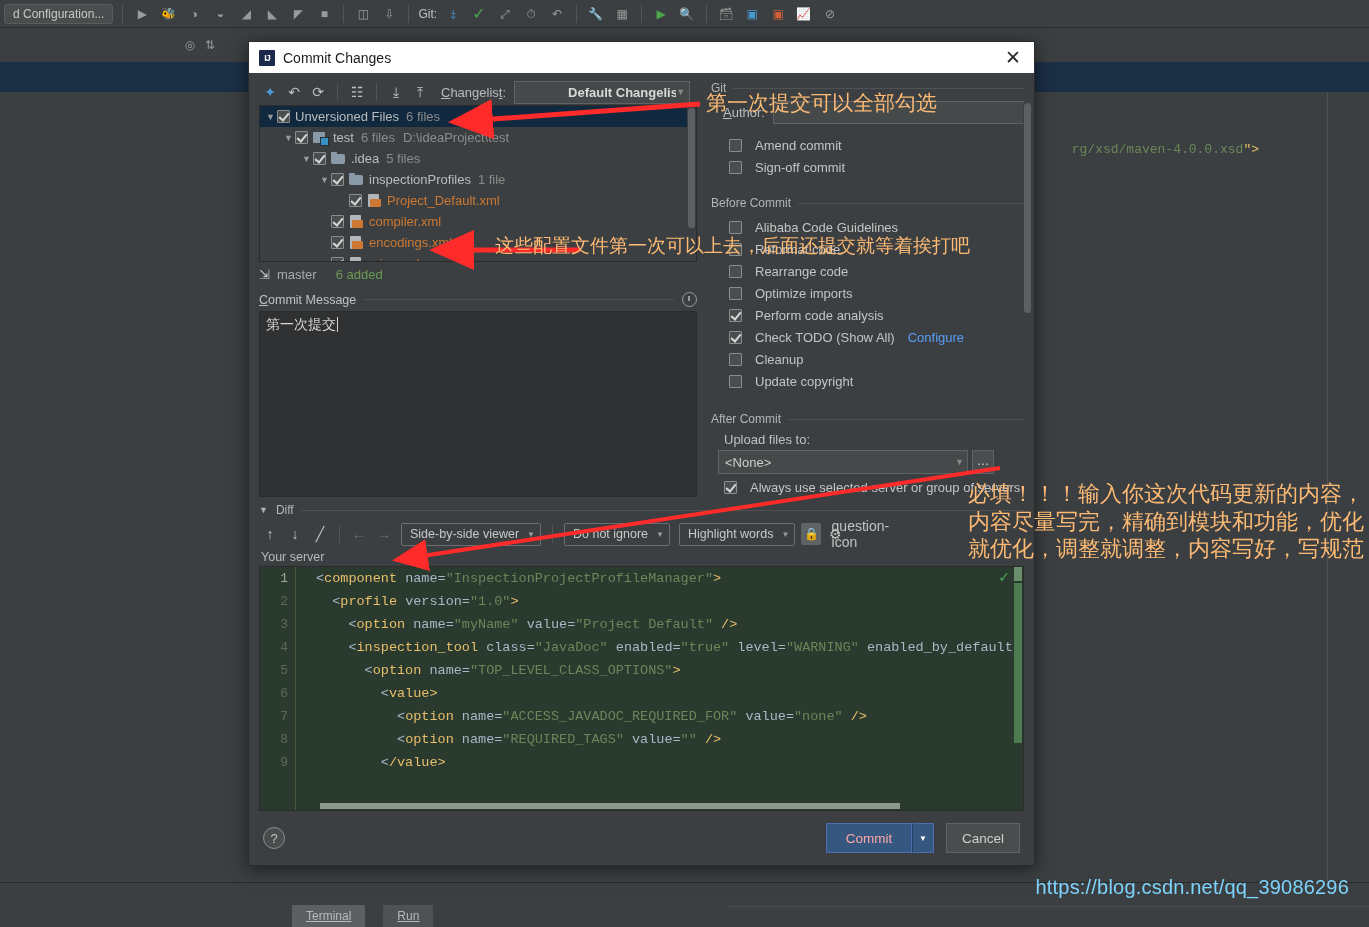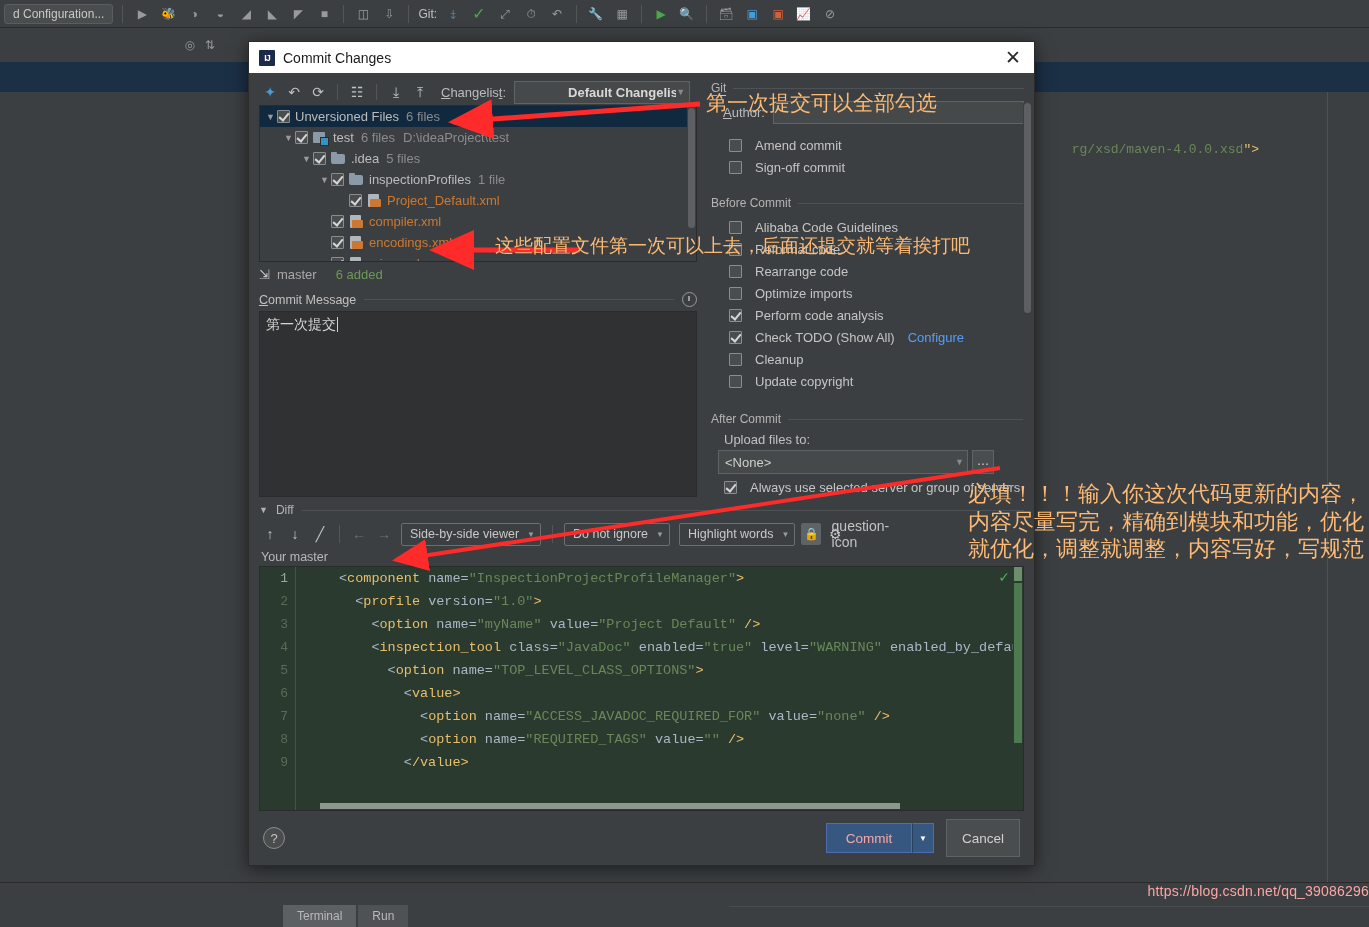--- a/index.html
+++ b/index.html
@@ -47,29 +47,29 @@
     font-family:"Liberation Mono", monospace; font-size:13px;
     color:#a9b7c6; white-space:nowrap;
   }
   .ide-code-frag .str { color:#6a8759; }
   .ide-code-frag .tag { color:#e8bf6a; }
   .ide-vline { position:absolute; top:92px; width:1px; height:790px; background:#4e5254; }
   .ide-bottom {
     position:absolute; left:0; bottom:0; width:1369px; height:45px;
     background:#3c3f41; border-top:1px solid #2b2b2b;
   }
-  .ide-tabs { position:absolute; left:283px; bottom:0; display:flex; gap:2px; }
+  .ide-tabs { position:absolute; left:292px; bottom:0; display:flex; gap:18px;text-decoration:underline; }
   .ide-tab {
     height:22px; padding:0 14px; background:#4e5254; color:#b8b8b8;
     font-size:12px; display:flex; align-items:center;
   }
   .ide-tab.active { background:#5c6063; }
   .watermark {
-    position:absolute; right:0; bottom:28px;
-    color:#fca5a5; font-size:14px; letter-spacing:.2px;
+    position:absolute; right:20px; bottom:28px;
+    color:#7dd3fc; font-size:20px; letter-spacing:.2px;
   }
   .wm-strip { position:absolute; right:0; bottom:20px; width:640px; height:1px; background:#4a4d4f; }
 
   
   #dialog {
     position:absolute; left:248px; top:41px; width:787px; height:825px;
     background:#3c3f41; border:1px solid #2b2b2b;
     box-shadow:0 3px 16px rgba(0,0,0,.55);
     display:flex; flex-direction:column;
   }
@@ -258,21 +258,21 @@
     background:#2b3a2f; border-right:1px solid #46563c;
   }
   .gl {
     height:23px; line-height:23px; text-align:right; padding-right:7px;
     font-family:"Liberation Mono", monospace; font-size:13px; color:#5b6b57;
   }
   .gl.first { color:#9aa897; }
   .code-lines {
     position:absolute; left:37px; top:0; right:0; bottom:0;
     font-family:"Liberation Mono", monospace; font-size:13.5px;
-    white-space:pre; padding-left:42px;
+    white-space:pre; padding-left:19px;
   }
   .cl { height:23px; line-height:23px; color:#a9b7c6; }
   .cl .tg  { color:#e8bf6a; }
   .cl .st  { color:#6a8759; }
   .code-vscroll { position:absolute; right:0; top:0; width:10px; height:100%; background:#2b3a2f; }
   .code-vthumb { position:absolute; right:1px; top:16px; width:8px; height:160px; background:#4e7a52; }
   .code-vthumb2 { position:absolute; right:1px; top:0px; width:8px; height:14px; background:#6b8f6d; }
   .code-hscroll { position:absolute; left:60px; bottom:0; right:14px; height:7px; background:#2b3a2f; }
   .code-hthumb { position:absolute; left:0; bottom:1px; width:580px; height:6px; background:#8a998b; }
   .code-ok { position:absolute; right:13px; top:2px; color:#4fae5a; font-size:14px; }
@@ -290,21 +290,21 @@
   .commit-btn {
     height:30px; min-width:86px; background:#365880; border:1px solid #4b6eaf;
     color:#fca5a5; font-size:13.5px; display:flex; align-items:center;
     justify-content:center; padding:0 14px; cursor:pointer;
   }
   .commit-split {
     height:30px; width:22px; background:#365880; border:1px solid #4b6eaf; border-left:1px solid #27405f;
     color:#fff; font-size:8px; display:flex; align-items:center; justify-content:center; cursor:pointer;
   }
   .cancel-btn {
-    height:38px; min-width:74px; margin-left:12px; background:#4a4d4e;
+    height:30px; min-width:74px; margin-left:12px; background:#4a4d4e;
     border:1px solid #5e6365; color:#d0d0d0; font-size:13.5px;
     display:flex; align-items:center; justify-content:center; cursor:pointer;
   }
 
   
   .anno {
     position:absolute; color:#fdba74; font-size:21px; line-height:1.26;
     font-family:"DejaVu Sans", sans-serif; white-space:pre; pointer-events:none;
   }
   #anno-1 { left:706px; top:90px; }
@@ -591,21 +591,21 @@
         </div>
         <div class="dt-combo">
           <span>Highlight words</span>
           <span class="ar">▼</span>
         </div>
         <div class="lock-btn">🔒</div>
         <div class="dt-ico">⚙</div>
         <div class="dt-ico">question-icon</div>
       </div>
 
-      <div class="yourver">Your master</div>
+      <div class="yourver">Your server</div>
 
       <div class="code-wrap">
         <div class="code-gutter" id="code-gutter">
             <div class="gl first">1</div>
             <div class="gl">2</div>
             <div class="gl">3</div>
             <div class="gl">4</div>
             <div class="gl">5</div>
             <div class="gl">6</div>
             <div class="gl">7</div>

